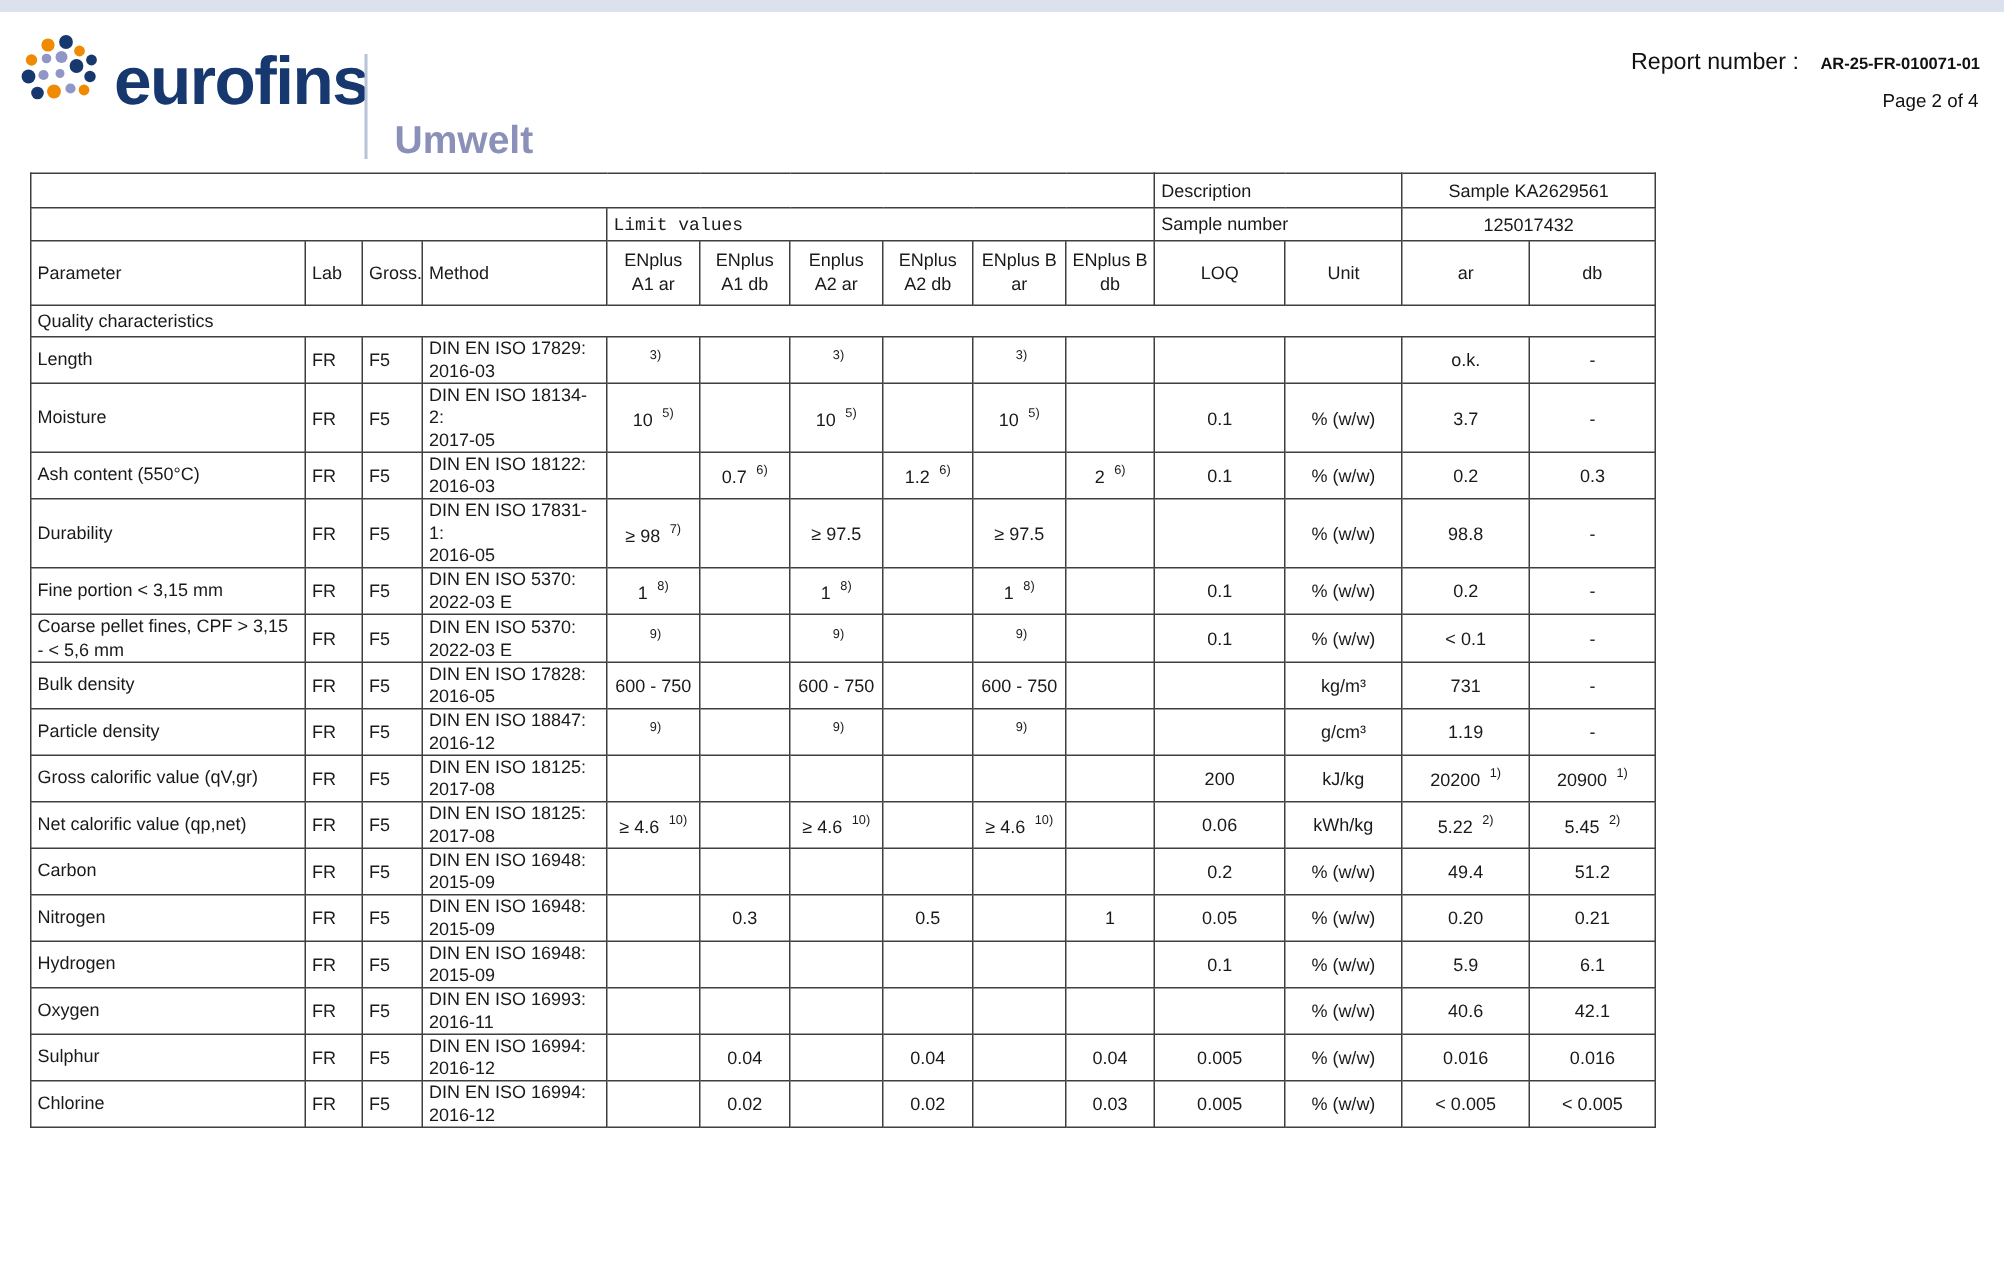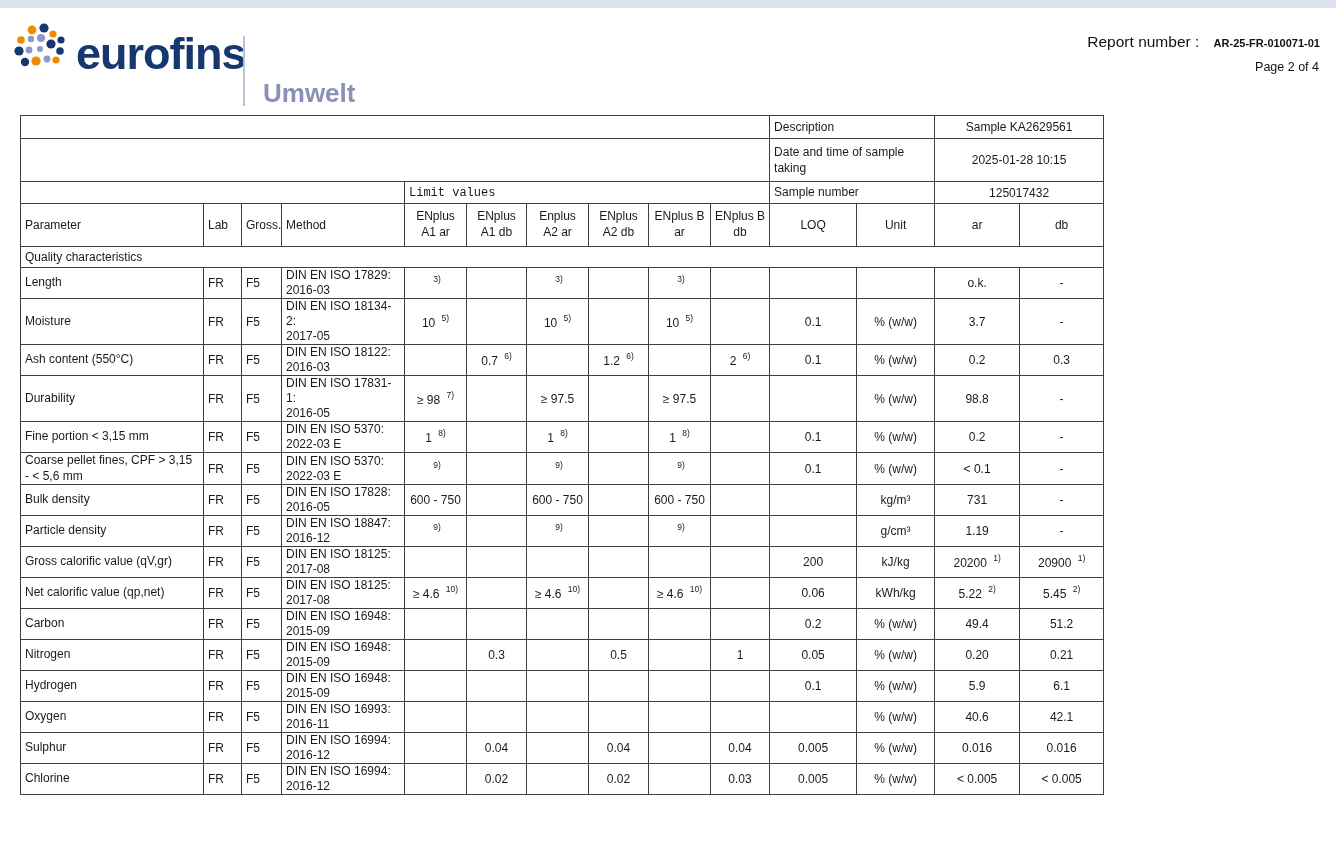--- a/index.html
+++ b/index.html
@@ -106,25 +106,20 @@
       <col style="width:87px">
         <col style="width:78px">
         <col style="width:85px">
         <col style="width:84px">
     </colgroup>
     <tbody>
       <tr class="h-desc1">
         <td class="nob" colspan="10"></td>
         <td class="lbl" colspan="2">Description</td>
         <td class="val" colspan="2">Sample KA2629561</td>
-      </tr>
-      <tr class="h-desc2">
-        <td class="nob" colspan="10"></td>
-        <td class="lbl" colspan="2">Date and time of sample taking</td>
-        <td class="val" colspan="2">2025-01-28 10:15</td>
       </tr>
       <tr class="h-limit">
         <td class="nob" colspan="4"></td>
         <td class="limitspan" colspan="6">Limit values</td>
         <td class="lbl" colspan="2">Sample number</td>
         <td class="val" colspan="2">125017432</td>
       </tr>
       <tr class="h-head">
         <th class="colh">Parameter</th>
         <th class="colh">Lab</th>

